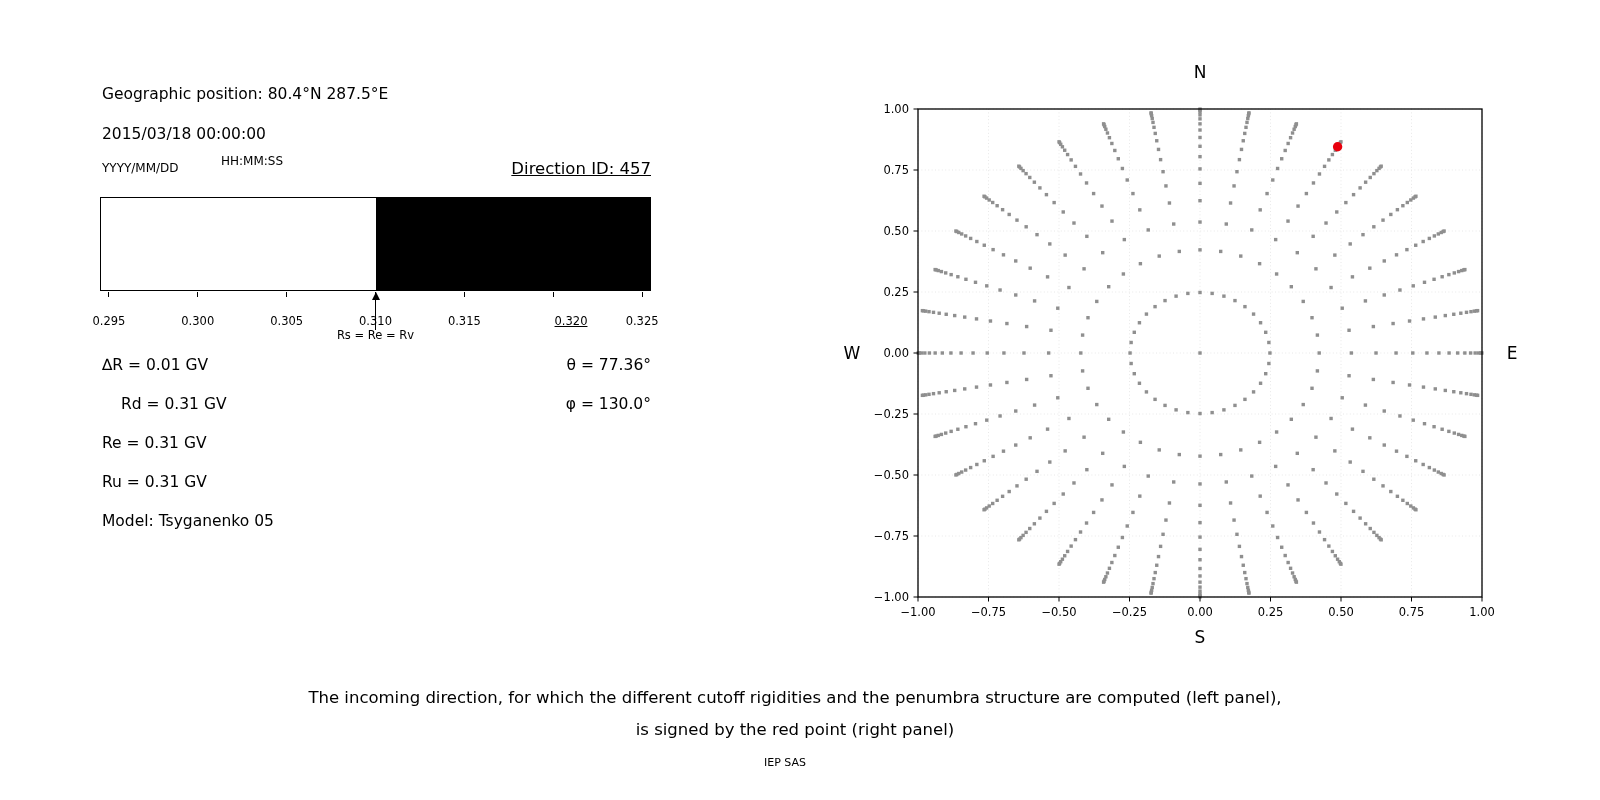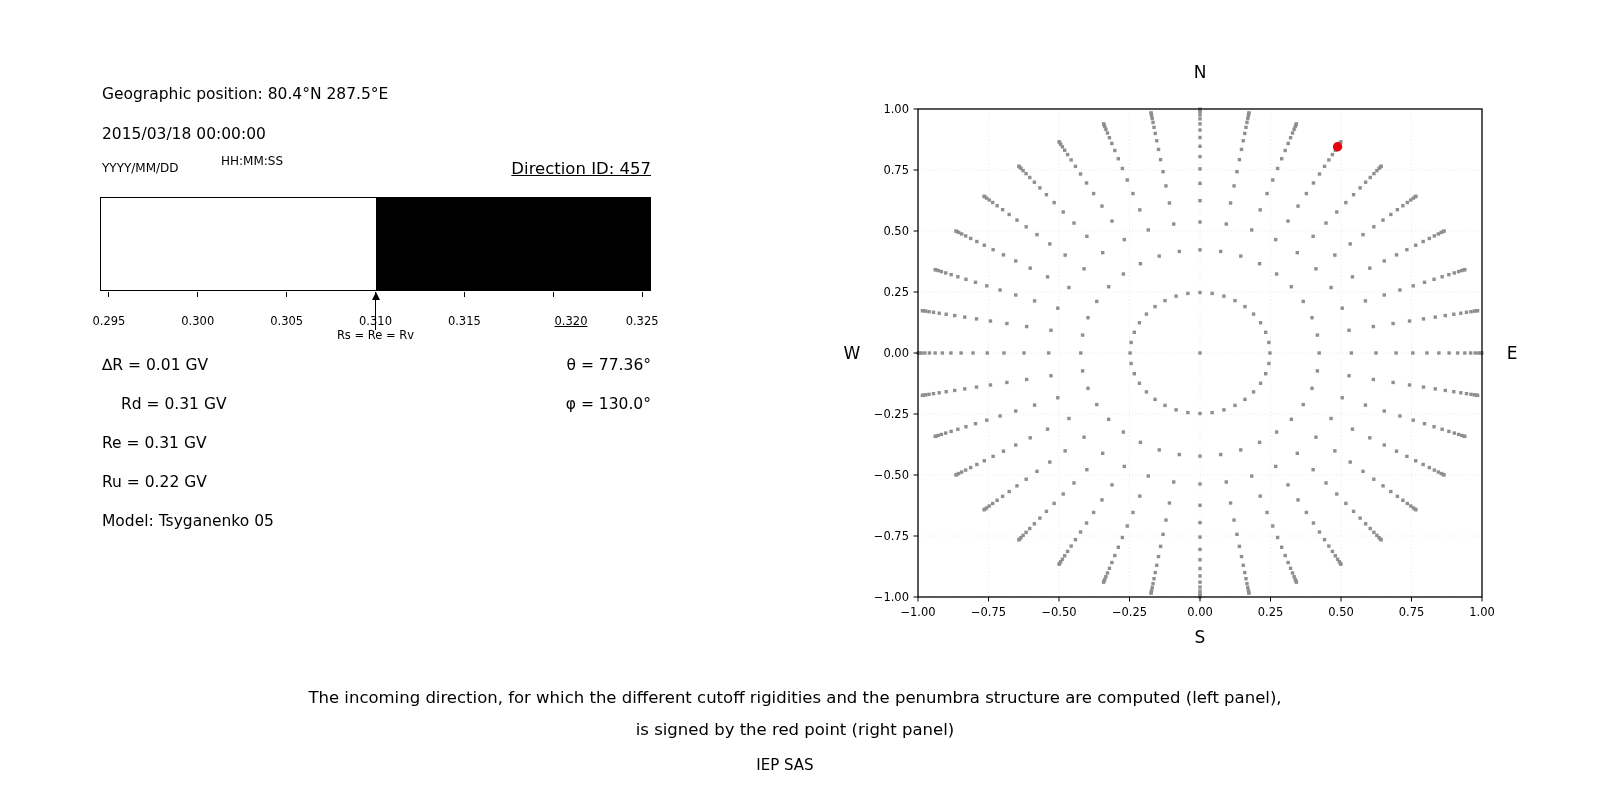--- a/index.html
+++ b/index.html
@@ -20,21 +20,21 @@
   .penumbra .seg { height:100%; }
   #penumbra-axis { position:absolute; left:100px; top:291px; width:551px; height:30px; }
   .ptick { position:absolute; width:1px; height:5px; background:#000; top:1px; }
   .ptick-label { position:absolute; top:8px; width:52px; text-align:center; font-size:11.5px;margin-top:15px; }
   .arrow-line { position:absolute; width:1px; background:#000; }
   .arrow-head { position:absolute; width:0; height:0;
     border-left:4px solid transparent; border-right:4px solid transparent;
     border-bottom:8px solid #000; }
   .arrow-label { position:absolute; text-align:center; font-size:11.5px; }
   .caption { position:absolute; left:0; width:1590px; text-align:center; font-size:16.5px; }
-  .footer-small { position:absolute; left:0; width:1570px; text-align:center; font-size:15px; }
+  .footer-small { position:absolute; left:0; width:1570px; text-align:center; font-size:11px; }
   svg text.compass { font:17px "DejaVu Sans","Liberation Sans",sans-serif; fill:#000; }
   svg text.tick-t  { font:11.5px "DejaVu Sans","Liberation Sans",sans-serif; fill:#000; }
 </style>
 </head>
 <body>
 
 <div class="stage">
 
   <div class="t" style="left:102px; top:85px;">Geographic position: 80.4°N 287.5°E</div>
 
@@ -66,21 +66,21 @@
       <div class="ptick-label" style="left: 516.113px;">0.325</div>
     </div>
 
   <div id="arrow-line" class="arrow-line" style="left: 375px; top: 294px; height: 36px;"></div>
   <div id="arrow-head" class="arrow-head" style="left: 371.5px; top: 292px;"></div>
   <div id="arrow-label" class="arrow-label" style="left: 295.5px; width: 160px; top: 328px;">Rs = Re = Rv</div>
 
   <div class="t" style="left:102px; top:356px;">∆R = 0.01 GV</div>
   <div class="t" style="left:102px; top:395px;margin-left:19px;">Rd = 0.31 GV</div>
   <div class="t" style="left:102px; top:434px;">Re = 0.31 GV</div>
-  <div class="t" style="left:102px; top:473px;">Ru = 0.22 GV</div>
+  <div class="t" style="left:102px; top:473px;">Ru = 0.31 GV</div>
   <div class="t" style="left:102px; top:512px;">Model: Tsyganenko 05</div>
 
   <div class="t right-col" style="left:400px; top:356px; width:251px;">θ = 77.36°</div>
   <div class="t right-col" style="left:400px; top:395px; width:251px;">φ = 130.0°</div>
 
   <svg id="scatter" class="abs" style="left:800px; top:40px;" width="760" height="620" viewBox="0 0 760 620">
     <g id="grid-g">
         <line x1="118" x2="118" y1="69" y2="557" stroke="#e8e8e8" stroke-width="1" stroke-dasharray="1,2.4"></line>
         <line x1="188.5" x2="188.5" y1="69" y2="557" stroke="#e8e8e8" stroke-width="1" stroke-dasharray="1,2.4"></line>
         <line x1="259" x2="259" y1="69" y2="557" stroke="#e8e8e8" stroke-width="1" stroke-dasharray="1,2.4"></line>

